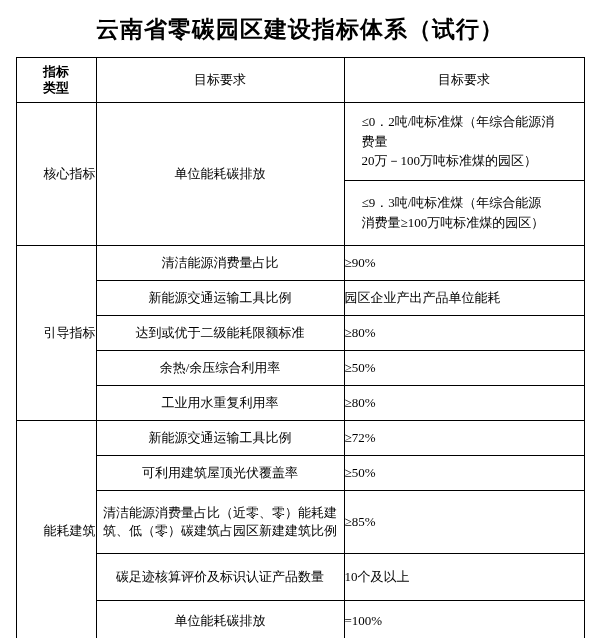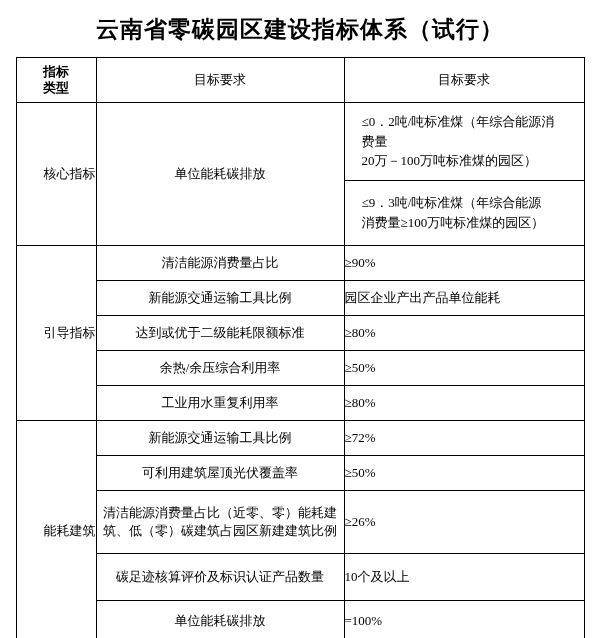--- a/index.html
+++ b/index.html
@@ -151,21 +151,21 @@
         <td class="cell-type" rowspan="5">能耗建筑</td>
         <td class="cell-name">新能源交通运输工具比例</td>
         <td class="cell-req">≥72%</td>
       </tr>
       <tr class="row-h34">
         <td class="cell-name">可利用建筑屋顶光伏覆盖率</td>
         <td class="cell-req">≥50%</td>
       </tr>
       <tr class="row-h62">
         <td class="cell-name">清洁能源消费量占比（近零、零）能耗建筑、低（零）碳建筑占园区新建建筑比例</td>
-        <td class="cell-req">≥26%</td>
+        <td class="cell-req">≥85%</td>
       </tr>
       <tr class="row-h46">
         <td class="cell-name">碳足迹核算评价及标识认证产品数量</td>
         <td class="cell-req">10个及以上</td>
       </tr>
       <tr class="row-h40">
         <td class="cell-name">单位能耗碳排放</td>
         <td class="cell-req">=100%</td>
       </tr>
 

